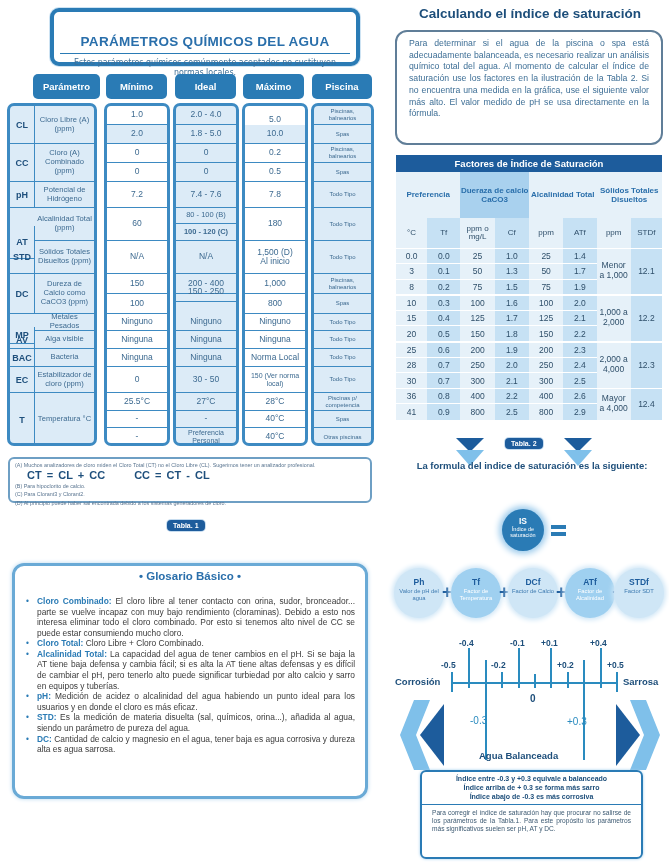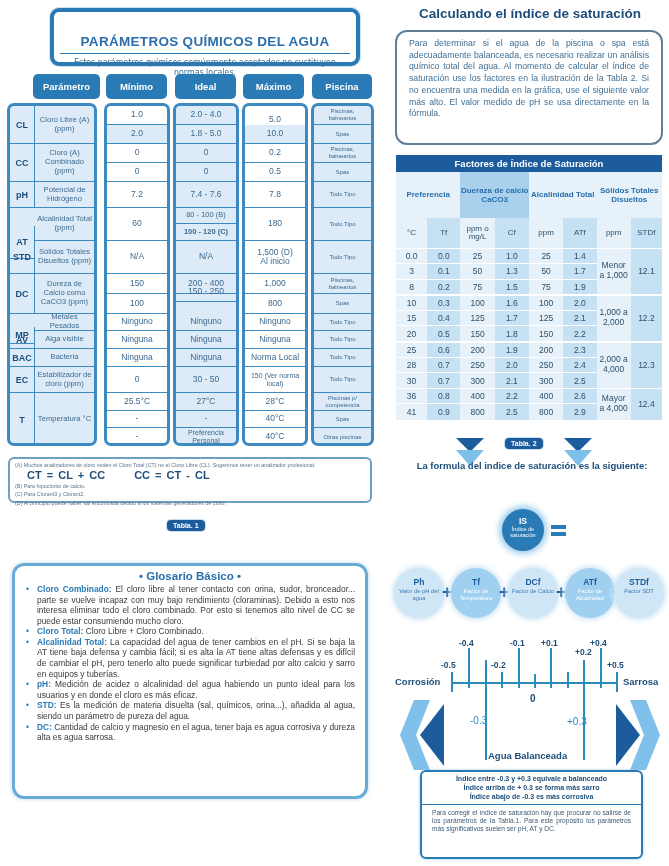--- a/index.html
+++ b/index.html
@@ -27,21 +27,21 @@
   .last-b { border-bottom: none; }
 
   
   .notes { left: 8px; top: 457px; width: 364px; height: 46px; border: 2px solid #6e9fc4; border-radius: 6px; padding: 2px 5px; font-size: 5.4px; color: #5a7590; line-height: 1.5; }
   .notes .formula { font-size: 11px; font-weight: bold; color: #1e4f7c; padding-left: 12px; word-spacing: 2px; line-height: 1.2; }
   .notes .formula span { margin-right: 24px; }
   .badge { background: #1d5c9c; color: #fff; font-size: 7px; font-weight: bold; border-radius: 4px; padding: 2px 6px; box-shadow: 0 0 0 1px #c6dcef; }
 
   
   .gloss { left: 12px; top: 563px; width: 356px; height: 236px; border: 3px solid #6aaad6; border-radius: 12px; padding: 4px 10px 4px 10px; box-shadow: 0 0 4px #b8d8ef; }
-  .gloss h2 { text-align: center; font-size: 11.5px; color: #2a6fab; margin-bottom: 2px; }
+  .gloss h2 { text-align: center; font-size: 11.5px; color: #2a6fab; margin-bottom: 14px; }
   .gloss ul { list-style: none; }
   .gloss li { font-size: 8.4px; color: #3b3b3b; line-height: 1.26; padding-left: 12px; position: relative; text-align: justify; }
   .gloss li::before { content: "•"; position: absolute; left: 1px; color: #2a7bb5; }
   .gloss .term { color: #2a7bb5; font-weight: bold; }
 
   
   .rtitle { left: 395px; top: 6px; width: 270px; text-align: center; font-size: 13.5px; font-weight: bold; color: #1d4e7a; }
   .intro { left: 395px; top: 30px; width: 268px; height: 115px; border: 2px solid #607e98; border-radius: 12px; padding: 6px 12px; font-size: 8.7px; color: #3e6f96; line-height: 1.35; text-align: justify; }
 
   .sat { left: 396px; top: 155px; width: 266px; border-collapse: collapse; font-size: 8.5px; color: #2f4f6a; }
@@ -382,29 +382,29 @@
   <div class="vline" style="left:188px;top:22px;height:100px;"></div>
   <div class="vline" style="left:205px;top:10px;height:40px;"></div>
   <div class="vline" style="left:221px;top:34px;height:20px;"></div>
 
   <div class="lbl" style="left:64px;top:0;">-0.4</div>
   <div class="lbl" style="left:115px;top:0;">-0.1</div>
   <div class="lbl" style="left:146px;top:0;">+0.1</div>
   <div class="lbl" style="left:195px;top:0;">+0.4</div>
   <div class="lbl" style="left:46px;top:22px;">-0.5</div>
   <div class="lbl" style="left:96px;top:22px;">-0.2</div>
-  <div class="lbl" style="left:162px;top:9px;margin-left:18px;">+0.2</div>
+  <div class="lbl" style="left:162px;top:22px;">+0.2</div>
   <div class="lbl" style="left:212px;top:22px;">+0.5</div>
 
   <div class="lbl" style="left:0;top:38px;font-size:9.5px;">Corrosión</div>
   <div class="lbl" style="left:228px;top:38px;font-size:9.5px;">Sarrosa</div>
   <div class="lbl" style="left:135px;top:55px;font-size:10px;">0</div>
   <div class="lbl big" style="left:75px;top:77px;">-0.3</div>
   <div class="lbl big" style="left:172px;top:78px;">+0.3</div>
-  <div class="lbl" style="left:93px;top:112px;font-size:9.5px;">Agua Balanceada</div>
+  <div class="lbl" style="left:84px;top:112px;font-size:9.5px;">Agua Balanceada</div>
 </div>
 
 <svg class="abs" style="left:400px;top:700px;" width="46" height="70">
   <polygon points="14,0 30,0 16,35 30,70 14,70 0,35" fill="#7fc0ea"></polygon>
   <polygon points="44,4 44,66 20,35" fill="#1d5c9c"></polygon>
 </svg>
 <svg class="abs" style="left:614px;top:700px;" width="46" height="70">
   <polygon points="2,4 2,66 26,35" fill="#1d5c9c"></polygon>
   <polygon points="16,0 32,0 46,35 32,70 16,70 30,35" fill="#7fc0ea"></polygon>
 </svg>

